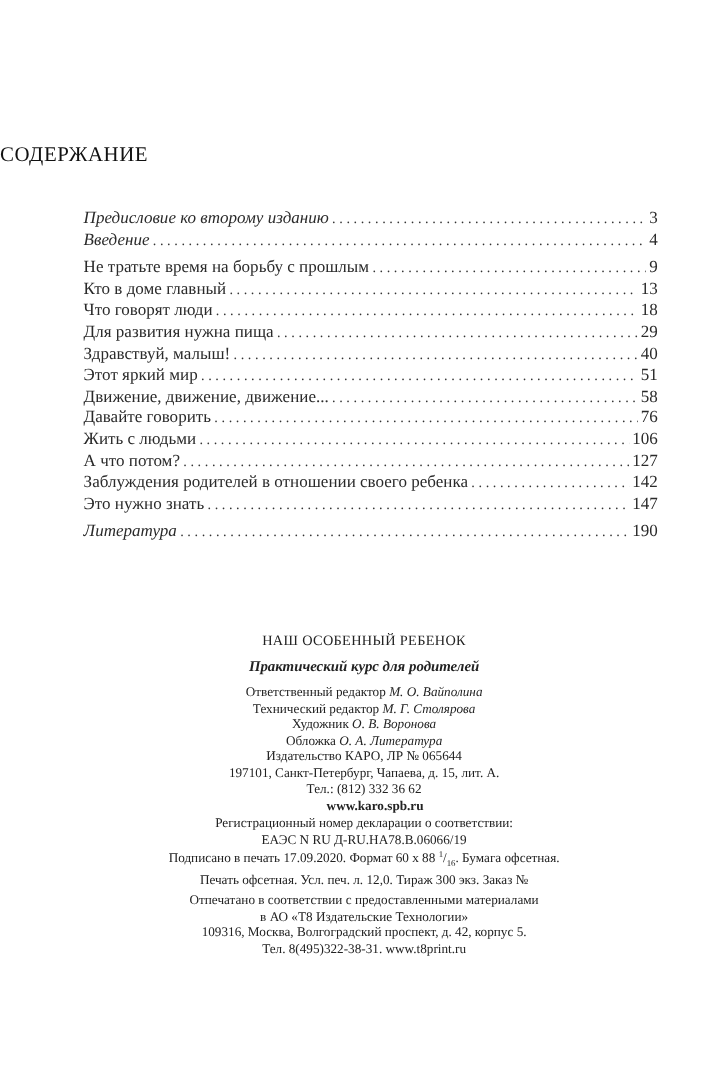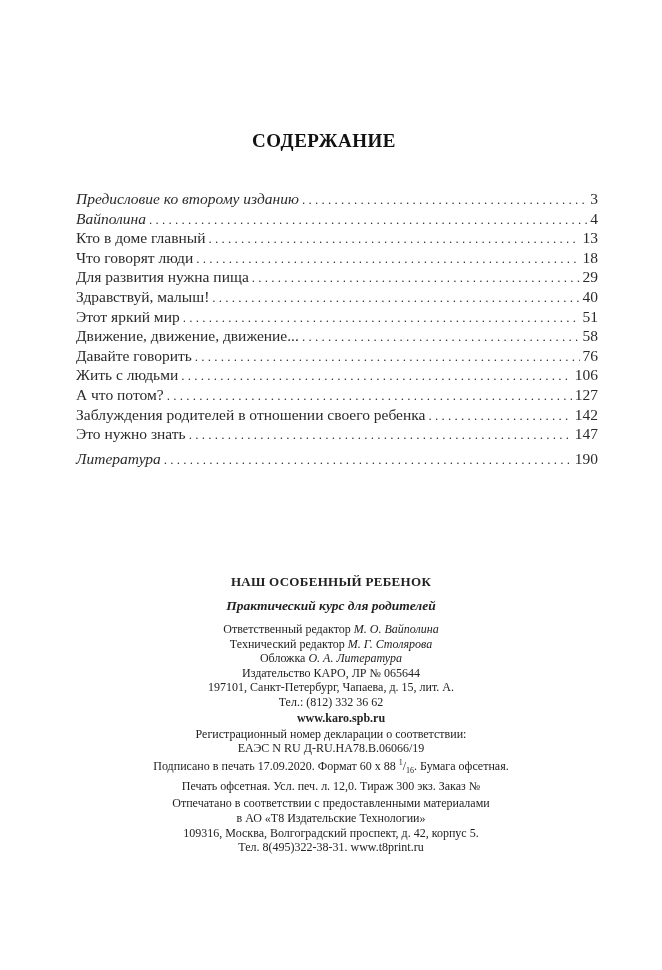--- a/index.html
+++ b/index.html
@@ -3,22 +3,22 @@
 <meta charset="utf-8">
 <style>
   html, body { margin: 0; padding: 0; background: #ffffff; }
   body {
     width: 662px; height: 970px; position: relative; overflow: hidden;
     font-family: "DejaVu Serif", "Liberation Serif", serif;
     color: #1a1a1a;
   }
   .title {
     position: absolute; top: 130px; left: 0; width: 648px;
-    text-align: center; font-family: "Liberation Serif", serif;
-    font-weight: bold; font-size: 19px; letter-spacing: 0.5px; color: #111;
+    text-align: left; font-family: "Liberation Serif", serif;
+    font-weight: normal; font-size: 19px; letter-spacing: 0.5px; color: #111;
   }
   .toc { position: absolute; left: 76px; width: 522px; top: 190px; }
   .toc-row {
     display: flex; align-items: baseline; height: 19.6px;
     font-family: "Liberation Serif", serif; font-size: 15.5px; color: #2a2a2a;
     white-space: nowrap;
   }
   .toc-row.italic .toc-label { font-style: italic; }
   .toc-row.gap-before { margin-top: 5px; }
   .toc-label { flex: 0 0 auto; }
@@ -30,44 +30,49 @@
     content: ". . . . . . . . . . . . . . . . . . . . . . . . . . . . . . . . . . . . . . . . . . . . . . . . . . . . . . . . . . . . . . . . . . . . . . . . . . . . . . . . . . . . . . . . . . . . . . . . . . . . . . . . .";
     letter-spacing: 0;
   }
   .toc-page { flex: 0 0 auto; text-align: right; }
   .imprint {
     position: absolute; top: 570px; left: 0; width: 662px; text-align: center;
     font-family: "Liberation Serif", serif; color: #222;
   }
   .imp-line { font-size: 12px; line-height: 14.6px; }
   .imp-author { font-size: 12.5px; line-height: 18px; }
-  .imp-booktitle { font-weight: bold; font-size: 13px; line-height: 24px; letter-spacing: 0.3px; }
+  .imp-booktitle { font-weight: normal; font-size: 13px; line-height: 24px; letter-spacing: 0.3px; }
   .imp-subtitle { font-weight: bold; font-size: 13.5px; line-height: 24px; margin-bottom: 4px; font-style: italic; }
   .imp-web { font-weight: bold; font-size: 12px; line-height: 17px; margin-left: 20px; }
   .it { font-style: italic; }
   sup.frac, sub.frac { font-size: 8px; }
   .imp-gap { margin-top: 3px; }
 </style>
 </head>
 <body>
 
 <div>
 
   <div class="title">СОДЕРЖАНИЕ</div>
 
   <div class="toc">
     <div class="toc-row italic">
       <span class="toc-label">Предисловие ко второму изданию</span>
       <span class="toc-dots"></span>
       <span class="toc-page">3</span>
     </div>
     <div class="toc-row italic">
-      <span class="toc-label">Вайполина</span>
+      <span class="toc-label">Введение</span>
       <span class="toc-dots"></span>
       <span class="toc-page">4</span>
+    </div>
+    <div class="toc-row gap-before">
+      <span class="toc-label">Не тратьте время на борьбу с прошлым</span>
+      <span class="toc-dots"></span>
+      <span class="toc-page">9</span>
     </div>
     <div class="toc-row">
       <span class="toc-label">Кто в доме главный</span>
       <span class="toc-dots"></span>
       <span class="toc-page">13</span>
     </div>
     <div class="toc-row">
       <span class="toc-label">Что говорят люди</span>
       <span class="toc-dots"></span>
       <span class="toc-page">18</span>
@@ -130,20 +135,24 @@
 
     <div class="imp-line">
       <span>Ответственный редактор</span>
       <span class="it">М. О. Вайполина</span>
     </div>
     <div class="imp-line">
       <span>Технический редактор</span>
       <span class="it">М. Г. Столярова</span>
     </div>
     <div class="imp-line">
+      <span>Художник</span>
+      <span class="it">О. В. Воронова</span>
+    </div>
+    <div class="imp-line">
       <span>Обложка</span>
       <span class="it">О. А. Литература</span>
     </div>
 
     <div class="imp-line">Издательство КАРО, ЛР № 065644</div>
     <div class="imp-line">197101, Санкт-Петербург, Чапаева, д. 15, лит. А.</div>
     <div class="imp-line">Тел.: (812) 332 36 62</div>
     <div class="imp-web">www.karo.spb.ru</div>
     <div class="imp-line">Регистрационный номер декларации о соответствии:</div>
     <div class="imp-line">ЕАЭС N RU Д-RU.HA78.B.06066/19</div>

